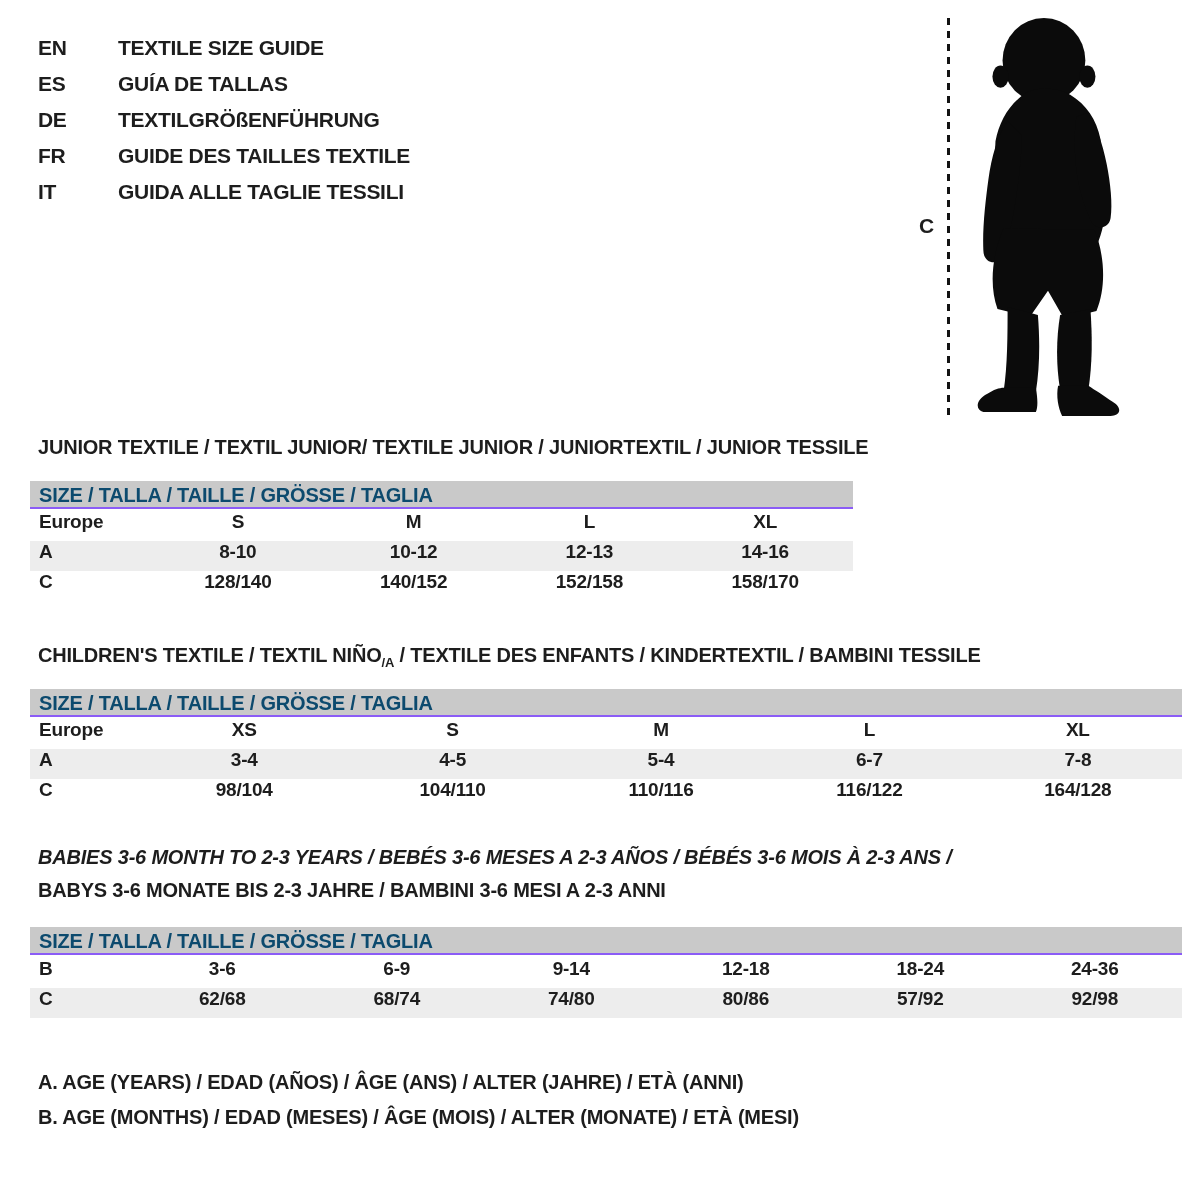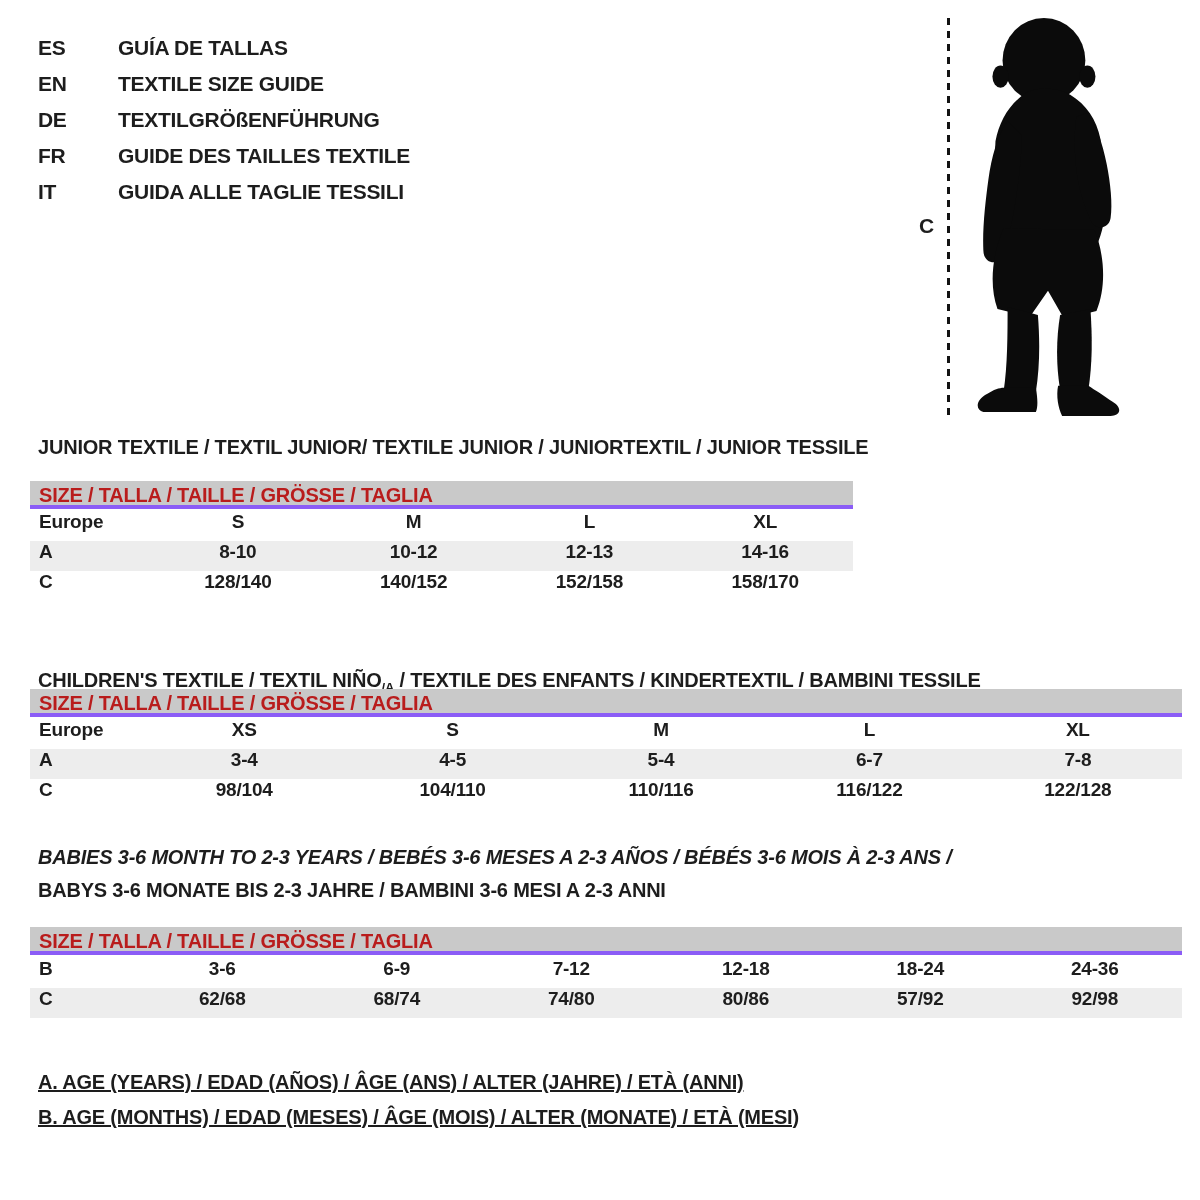--- a/index.html
+++ b/index.html
@@ -15,48 +15,48 @@
   
   .figure{position:absolute;left:905px;top:12px;width:255px;height:418px;}
   .c-label{position:absolute;left:14px;top:202px;font-size:21px;}
   .dash-line{position:absolute;left:42px;top:6px;width:3px;height:402px;
     background:repeating-linear-gradient(to bottom,#131313 0 7px,transparent 7px 13px);}
   .toddler{position:absolute;left:58px;top:4px;}
   
   .section-heading{position:absolute;left:38px;font-size:20px;letter-spacing:-0.2px;white-space:nowrap;}
   .heading-sub{font-size:13px;vertical-align:-5px;}
   
-  .size-bar{position:absolute;left:30px;height:28px;background:#c9c9c9;border-bottom:4px solid #8b5cf6;
-    color:#b91c1c;font-size:20px;line-height:28px;padding-left:9px;box-sizing:border-box;letter-spacing:-0.2px;}
+  .size-bar{position:absolute;left:30px;height:28px;background:#c9c9c9;border-bottom:2px solid #8b5cf6;
+    color:#0c4a6e;font-size:20px;line-height:28px;padding-left:9px;box-sizing:border-box;letter-spacing:-0.2px;}
   
   .tbl{position:absolute;left:30px;}
   .trow{display:flex;height:30px;font-size:19px;letter-spacing:-0.2px;}
   .trow.shaded{background:#ededed;}
   .tlabel{padding-left:9px;box-sizing:border-box;text-align:left;}
   .tcell{flex:1;text-align:center;}
   .junior{width:823px;}
   .wide{width:1152px;}
   .junior .tlabel{width:120px;}
   .children .tlabel{width:110px;}
   .babies .tlabel{width:105px;}
   
-  .footnotes{position:absolute;left:38px;top:1071px;font-size:20px;letter-spacing:-0.2px;text-decoration:underline;}
+  .footnotes{position:absolute;left:38px;top:1071px;font-size:20px;letter-spacing:-0.2px;}
   .footnote{height:35px;}
 </style>
 </head>
 <body>
 
 <div class="langs">
   <div class="lang-row">
+    <span class="lang-code">EN</span>
+    <span class="lang-title">TEXTILE SIZE GUIDE</span>
+  </div>
+  <div class="lang-row">
     <span class="lang-code">ES</span>
     <span class="lang-title">GUÍA DE TALLAS</span>
-  </div>
-  <div class="lang-row">
-    <span class="lang-code">EN</span>
-    <span class="lang-title">TEXTILE SIZE GUIDE</span>
   </div>
   <div class="lang-row">
     <span class="lang-code">DE</span>
     <span class="lang-title">TEXTILGRÖßENFÜHRUNG</span>
   </div>
   <div class="lang-row">
     <span class="lang-code">FR</span>
     <span class="lang-title">GUIDE DES TAILLES TEXTILE</span>
   </div>
   <div class="lang-row">
@@ -109,21 +109,21 @@
   </div>
   <div class="trow">
     <span class="tlabel">C</span>
     <span class="tcell">128/140</span>
     <span class="tcell">140/152</span>
     <span class="tcell">152/158</span>
     <span class="tcell">158/170</span>
   </div>
 </div>
 
-<div class="section-heading" style="top:644px;margin-top:25px;"><span>CHILDREN'S TEXTILE / TEXTIL NIÑO</span><span class="heading-sub">/A</span><span> / TEXTILE DES ENFANTS / KINDERTEXTIL / BAMBINI TESSILE</span></div>
+<div class="section-heading" style="top:644px;"><span>CHILDREN'S TEXTILE / TEXTIL NIÑO</span><span class="heading-sub">/A</span><span> / TEXTILE DES ENFANTS / KINDERTEXTIL / BAMBINI TESSILE</span></div>
 <div class="size-bar wide" style="top:689px;width:1152px;">SIZE / TALLA / TAILLE / GRÖSSE / TAGLIA</div>
 <div class="tbl wide children" style="top:719px;">
   <div class="trow">
     <span class="tlabel">Europe</span>
     <span class="tcell">XS</span>
     <span class="tcell">S</span>
     <span class="tcell">M</span>
     <span class="tcell">L</span>
     <span class="tcell">XL</span>
   </div>
@@ -134,33 +134,33 @@
     <span class="tcell">5-4</span>
     <span class="tcell">6-7</span>
     <span class="tcell">7-8</span>
   </div>
   <div class="trow">
     <span class="tlabel">C</span>
     <span class="tcell">98/104</span>
     <span class="tcell">104/110</span>
     <span class="tcell">110/116</span>
     <span class="tcell">116/122</span>
-    <span class="tcell">122/128</span>
+    <span class="tcell">164/128</span>
   </div>
 </div>
 
 <div class="section-heading" style="top:846px;font-style:italic;">BABIES 3-6 MONTH TO 2-3 YEARS / BEBÉS 3-6 MESES A 2-3 AÑOS / BÉBÉS 3-6 MOIS À 2-3 ANS /</div>
 <div class="section-heading" style="top:879px;">BABYS 3-6 MONATE BIS 2-3 JAHRE / BAMBINI 3-6 MESI A 2-3 ANNI</div>
 <div class="size-bar wide" style="top:927px;width:1152px;">SIZE / TALLA / TAILLE / GRÖSSE / TAGLIA</div>
 <div class="tbl wide babies" style="top:958px;">
   <div class="trow">
     <span class="tlabel">B</span>
     <span class="tcell">3-6</span>
     <span class="tcell">6-9</span>
-    <span class="tcell">7-12</span>
+    <span class="tcell">9-14</span>
     <span class="tcell">12-18</span>
     <span class="tcell">18-24</span>
     <span class="tcell">24-36</span>
   </div>
   <div class="trow shaded">
     <span class="tlabel">C</span>
     <span class="tcell">62/68</span>
     <span class="tcell">68/74</span>
     <span class="tcell">74/80</span>
     <span class="tcell">80/86</span>

